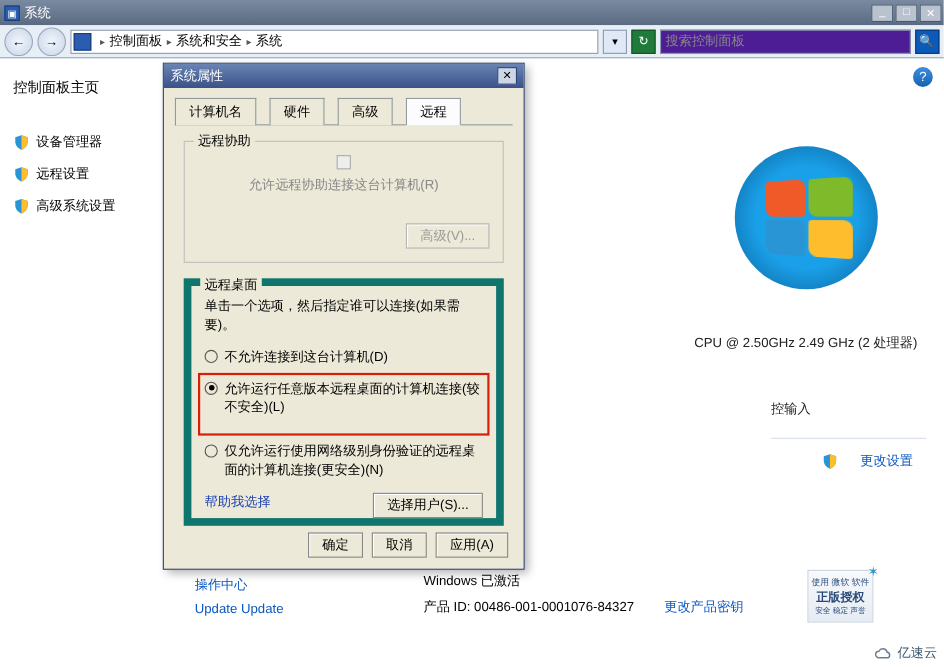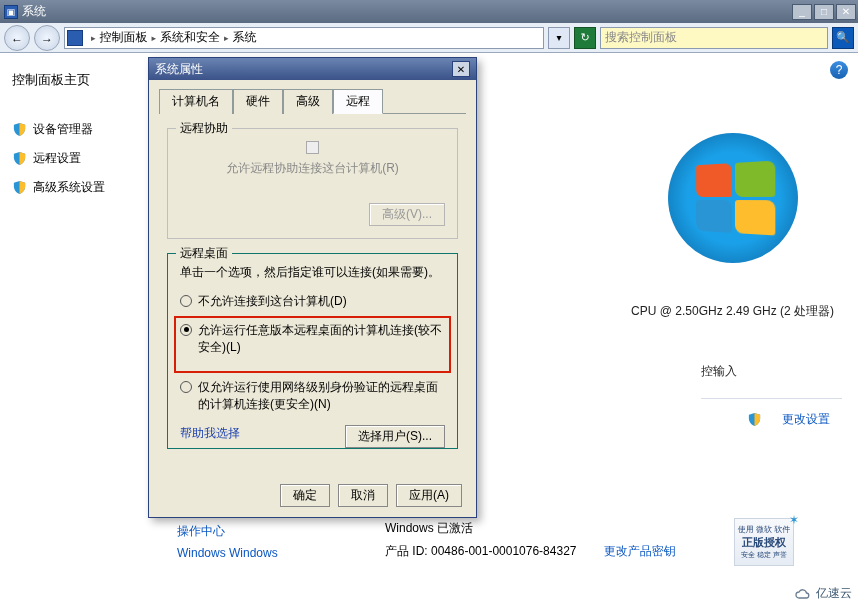--- a/index.html
+++ b/index.html
@@ -13,21 +13,21 @@
     .titlebar-btn { width:20px; height:16px; background:#b9c2cf; border:1px solid #4a5a70; display:flex; align-items:center; justify-content:center; font-size:10px; cursor:pointer; }
 
     
     .toolbar { height: 30px; background:#e8eef6; border-bottom:1px solid #9aa8bd; display:flex; align-items:center; padding:2px 4px; gap:4px; }
     .nav-btn { width:26px; height:26px; border-radius:50%; background:radial-gradient(#f0f6ff,#c8d4e4); border:1px solid #97a6bd; font-size:12px; display:flex; align-items:center; justify-content:center; cursor:pointer; }
     .breadcrumb { flex:1; height:22px; background:#fff; border:1px solid #8b9ab0; display:flex; align-items:center; padding:0 2px; font-size:12px; }
     .bc-icon { width:16px; height:16px; background:#2a5db0; border:1px solid #163d7d; display:inline-block; margin-right:4px; }
     .bc-sep { margin:0 4px; color:#555; font-size:9px; }
     .bc-arrowbox { width:22px; height:22px; background:#dfe8f4; border:1px solid #8b9ab0; display:flex; align-items:center; justify-content:center; font-size:10px; }
     .go-btn { width:22px; height:22px; background:#1f7b3a; border:1px solid #145225; display:flex; align-items:center; justify-content:center; color:#fff; font-size:11px; cursor:pointer; }
-    .search-box { width:228px; height:22px; background:#fef9c3; border:1px solid #8b9ab0; display:flex; align-items:center; padding:0 4px; font-size:12px; color:#888; }
+    .search-box { width:228px; height:22px; background:#4c1d95; border:1px solid #8b9ab0; display:flex; align-items:center; padding:0 4px; font-size:12px; color:#888; }
     .search-go { width:22px; height:22px; background:#0b59b9; border:1px solid #063a7d; display:flex; align-items:center; justify-content:center; color:#fff; font-size:11px; cursor:pointer; }
 
     
     .main { display:flex; height: calc(606px - 53px); }
     .sidebar { width:145px; padding:18px 12px; border-right:none; }
     .sidebar h4 { font-size:13px; font-weight:normal; margin-bottom:32px; }
     .sb-item { display:flex; align-items:center; gap:6px; margin-bottom:12px; font-size:12px; cursor:pointer; }
     .sb-shield { width:15px; height:15px; display:inline-block; }
     .sb-shield svg { width:15px; height:15px; }
 
@@ -56,34 +56,34 @@
     .wm-logo .star { position:absolute; right:-6px; top:-6px; color:#2a95d5; font-size:12px; }
     .wm-brand { position:absolute; right:6px; bottom:4px; font-size:12px; color:#3b5770; }
     .wm-cloud { display:inline-flex; width:16px; height:16px; margin-right:3px; vertical-align:middle; }
 
     
     .dialog { position:absolute; left:148px; top:57px; width:329px; height:461px; background:#ece9d8; border:1px solid #2a437c; box-shadow:4px 4px 8px rgba(0,0,0,0.3); }
     .dlg-title { height:22px; background:linear-gradient(#6a84b3,#3a5288); color:#fff; display:flex; align-items:center; padding:0 6px; font-size:12px; }
     .dlg-title .dlg-spacer { flex:1; }
     .dlg-close { width:18px; height:16px; background:#cdd6e4; border:1px solid #2a437c; display:flex; align-items:center; justify-content:center; color:#000; font-size:10px; cursor:pointer; }
     .dlg-body { padding:8px 10px 10px 10px; position:relative; height:calc(100% - 22px); }
-    .tabs { display:flex; gap:0; border-bottom:1px solid #919b9c; margin-bottom:8px; }
+    .tabs { display:flex; gap:12px; border-bottom:1px solid #919b9c; margin-bottom:8px; }
     .tab { padding:3px 12px; font-size:12px; border:1px solid #919b9c; border-bottom:none; background:#ece9d8; cursor:pointer; position:relative; top:1px; }
     .tab.active { background:#fcfcfe; border-bottom:1px solid #fcfcfe; }
     .tab-content { background:#ece9d8; padding: 6px 8px 0 8px; height:380px; }
 
     .group { border:1px solid #bfbfbf; padding:12px 12px; margin-bottom:14px; position:relative; }
     .group-title { position:absolute; top:-9px; left:8px; background:#ece9d8; padding:0 4px; font-size:12px; }
     .chk-row { display:flex; align-items:center; gap:6px; color:#888; font-size:12px; margin-bottom:26px;flex-direction:column; }
     .chk { width:13px; height:13px; border:1px solid #aaa; background:#eee; }
     .btn { background:#ece9d8; border:1px solid #888; padding:2px 12px; font-size:12px; cursor:pointer; box-shadow:inset 1px 1px #fff; }
     .btn:disabled { color:#999; border-color:#b5b5b5; cursor:default; }
     .btn-row { display:flex; justify-content:flex-end; }
 
-    .group2 { border:1px solid #0f766e; padding:10px 12px 0 12px; position:relative; }
+    .group2 { border:7px solid #0f766e; padding:10px 12px 0 12px; position:relative; }
     .hint { font-size:12px; margin-bottom:12px; }
     .radio-row { display:flex; align-items:flex-start; gap:6px; font-size:12px; margin-bottom:12px; line-height:1.4; cursor:pointer; }
     .radio { width:12px; height:12px; border-radius:50%; border:1px solid #555; margin-top:2px; flex-shrink:0; display:inline-flex; align-items:center; justify-content:center; }
     .radio.sel::after { content:""; width:5px; height:5px; background:#000; border-radius:50%; display:block; }
     .highlight { border:2px solid #d81e06; padding:4px 4px; margin:-6px -6px 6px -6px; }
     .help-link { color:#1a3fb0; cursor:pointer; font-size:12px; }
     .bottom-row { display:flex; justify-content:space-between; margin-top:6px; }
 
     .dlg-btns { position:absolute; bottom:10px; right:14px; display:flex; gap:8px; }
   </style>
@@ -175,21 +175,21 @@
             <path d="M8 1l6 2v4c0 4-3 7-6 8-3-1-6-4-6-8V3z" fill="#2a95d5"></path>
             <path d="M8 1v14c3-1 6-4 6-8V3z" fill="#fdbd2c"></path>
           </svg>
       </span>
       <span>更改设置</span>
     </div>
 
     <div class="see-also">
       <div class="see-also-title">另请参阅</div>
       <a>操作中心</a>
-      <a>Windows Windows</a>
+      <a>Update Update</a>
     </div>
 
     <div class="activation">
       <div class="act-row">Windows 已激活</div>
       <div class="act-row">
         <span>产品 ID:</span>
         <span>00486-001-0001076-84327</span>
         <a>更改产品密钥</a>
       </div>
     </div>

